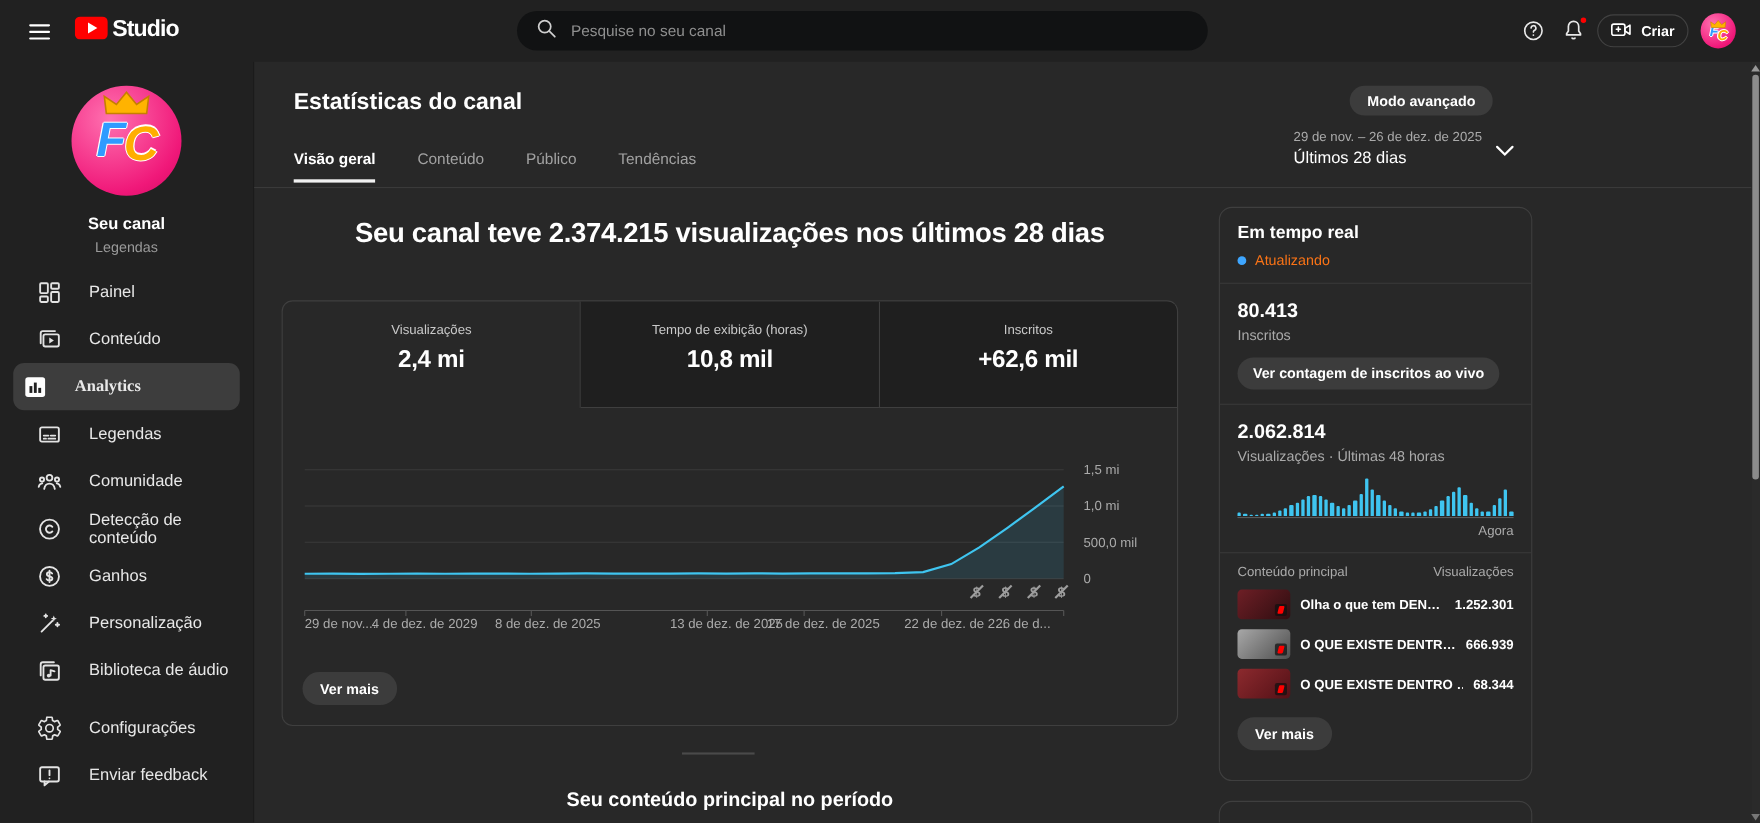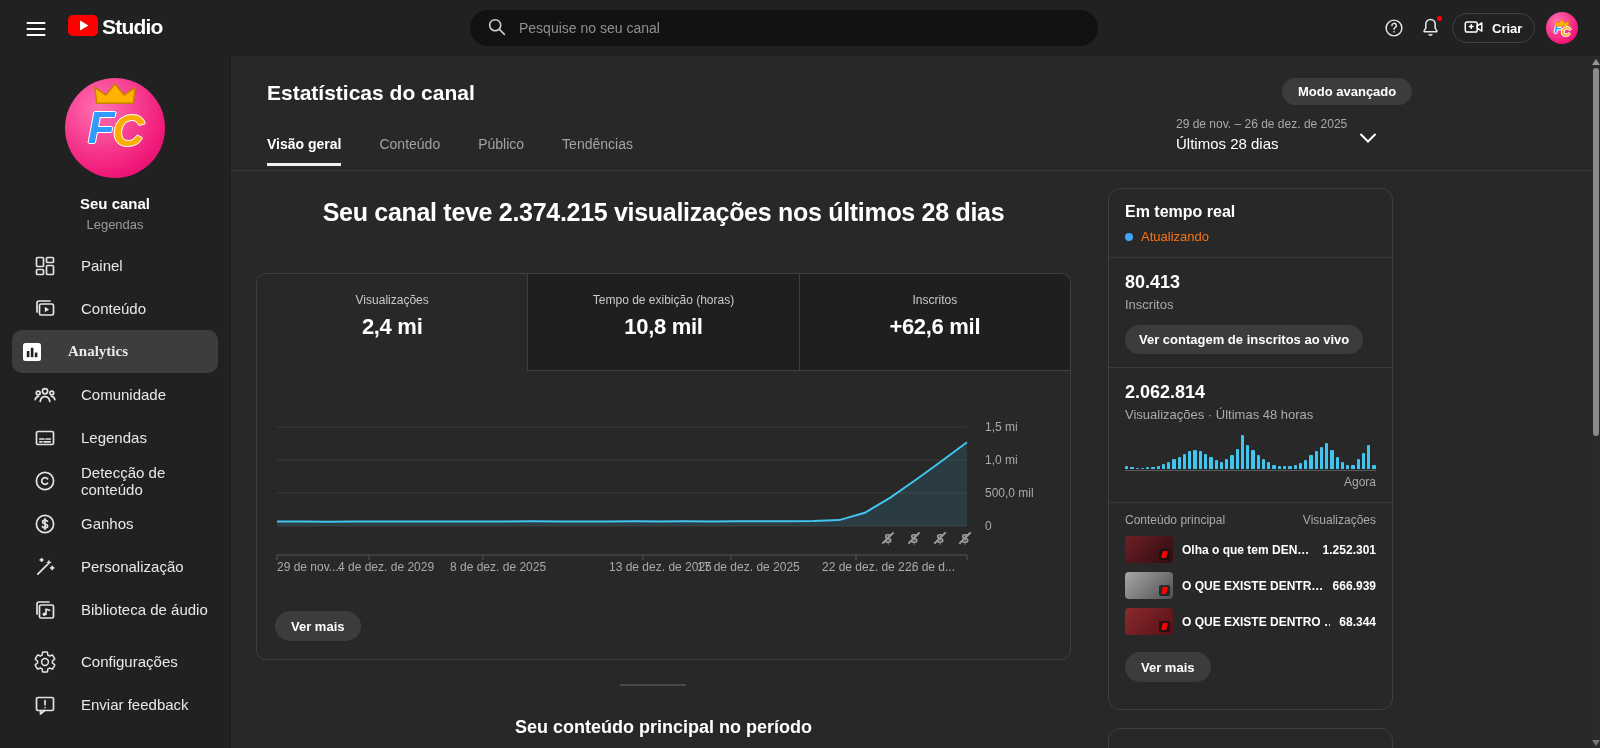--- a/index.html
+++ b/index.html
@@ -48,21 +48,21 @@
   .nav-footer { position:absolute; left:0; top:584px; width:230px; }
   .nav-item { height:43px; display:flex; align-items:center; padding-left:33px; gap:24px;
               color:#e8e8e8; font-size:15px; cursor:pointer; }
   .nav-item .nicon { width:24px; height:24px; flex:none; }
   .nav-item.active { background:#3d3d3d; border-radius:10px; margin:0 12px; padding-left:8px; font-weight:bold;font-family:Liberation Serif, serif; }
 
   
   .main { position:absolute; left:230px; top:56px; width:1362px; height:692px; background:#282828;
           border-left:1px solid #1b1b1b; }
   .page-title { position:absolute; left:36px; top:25px; font-size:21px; font-weight:bold; }
-  .adv-btn { position:absolute; left:1051px; top:22px; height:27px; padding:0 16px; border:none;
+  .adv-btn { position:absolute; left:996px; top:22px; height:27px; padding:0 16px; border:none;
              border-radius:14px; background:#3c3c3c; color:#fff; font-size:13px; font-weight:bold; }
   .date-block { position:absolute; left:945px; top:61px; width:205px; cursor:pointer; }
   .date-line1 { font-size:12px; color:#aaa; }
   .date-line2 { font-size:15px; color:#fff; margin-top:4px; }
   .date-chevron { position:absolute; left:1128px; top:74px; width:18px; height:12px; }
   .tabs { position:absolute; left:36px; top:80px; display:flex; gap:38px; }
   .tab { font-size:14px; color:#a2a2a2; padding-bottom:11px; border-bottom:3px solid transparent; cursor:pointer; }
   .tab.active { color:#fff; font-weight:bold; border-bottom-color:#f1f1f1; }
   .main-divider { position:absolute; left:0; top:114px; width:1362px; height:1px; background:#3a3a3a; }
   .headline { position:absolute; left:25px; top:142px; width:815px; text-align:center;
@@ -223,34 +223,34 @@
           <span class="nicon"><svg viewBox="0 0 24 24" width="24" height="24">
               <rect x="3" y="3" width="18" height="18" rx="2.5" fill="#fff"></rect>
               <rect x="6.8" y="11" width="2.6" height="6.2" fill="#212121"></rect>
               <rect x="10.8" y="7.8" width="2.6" height="9.4" fill="#212121"></rect>
               <rect x="14.8" y="12.6" width="2.6" height="4.6" fill="#212121"></rect>
             </svg></span>
           <span>Analytics</span>
         </div>
         <div class="nav-item">
           <span class="nicon"><svg viewBox="0 0 24 24" width="24" height="24" fill="none" stroke="#e3e3e3" stroke-width="1.7" stroke-linecap="round" stroke-linejoin="round">
+              <rect x="3.5" y="5.5" width="17" height="13" rx="1.6"></rect>
+              <path d="M6.8 13h4.2M13.2 13h4M6.8 15.8h2M11 15.8h6.2"></path>
+            </svg></span>
+          <span>Legendas</span>
+        </div>
+        <div class="nav-item">
+          <span class="nicon"><svg viewBox="0 0 24 24" width="24" height="24" fill="none" stroke="#e3e3e3" stroke-width="1.7" stroke-linecap="round" stroke-linejoin="round">
               <circle cx="12" cy="8.3" r="2.6"></circle>
               <path d="M7.2 18.5c.5-3.2 2.4-4.8 4.8-4.8s4.3 1.6 4.8 4.8"></path>
               <circle cx="5.2" cy="10" r="1.9"></circle>
               <circle cx="18.8" cy="10" r="1.9"></circle>
               <path d="M2.2 16.6c.4-2 1.5-3 3.2-3.2M21.8 16.6c-.4-2-1.5-3-3.2-3.2"></path>
             </svg></span>
           <span>Comunidade</span>
-        </div>
-        <div class="nav-item">
-          <span class="nicon"><svg viewBox="0 0 24 24" width="24" height="24" fill="none" stroke="#e3e3e3" stroke-width="1.7" stroke-linecap="round" stroke-linejoin="round">
-              <rect x="3.5" y="5.5" width="17" height="13" rx="1.6"></rect>
-              <path d="M6.8 13h4.2M13.2 13h4M6.8 15.8h2M11 15.8h6.2"></path>
-            </svg></span>
-          <span>Legendas</span>
         </div>
         <div class="nav-item">
           <span class="nicon"><svg viewBox="0 0 24 24" width="24" height="24" fill="none" stroke="#e3e3e3" stroke-width="1.7" stroke-linecap="round" stroke-linejoin="round">
               <circle cx="12" cy="12" r="8.6"></circle>
               <path d="M14.6 9.9a3.3 3.3 0 1 0 0 4.2"></path>
             </svg></span>
           <span>Detecção de conteúdo</span>
         </div>
         <div class="nav-item">
           <span class="nicon"><svg viewBox="0 0 24 24" width="24" height="24" fill="none" stroke="#e3e3e3" stroke-width="1.7" stroke-linecap="round" stroke-linejoin="round">

